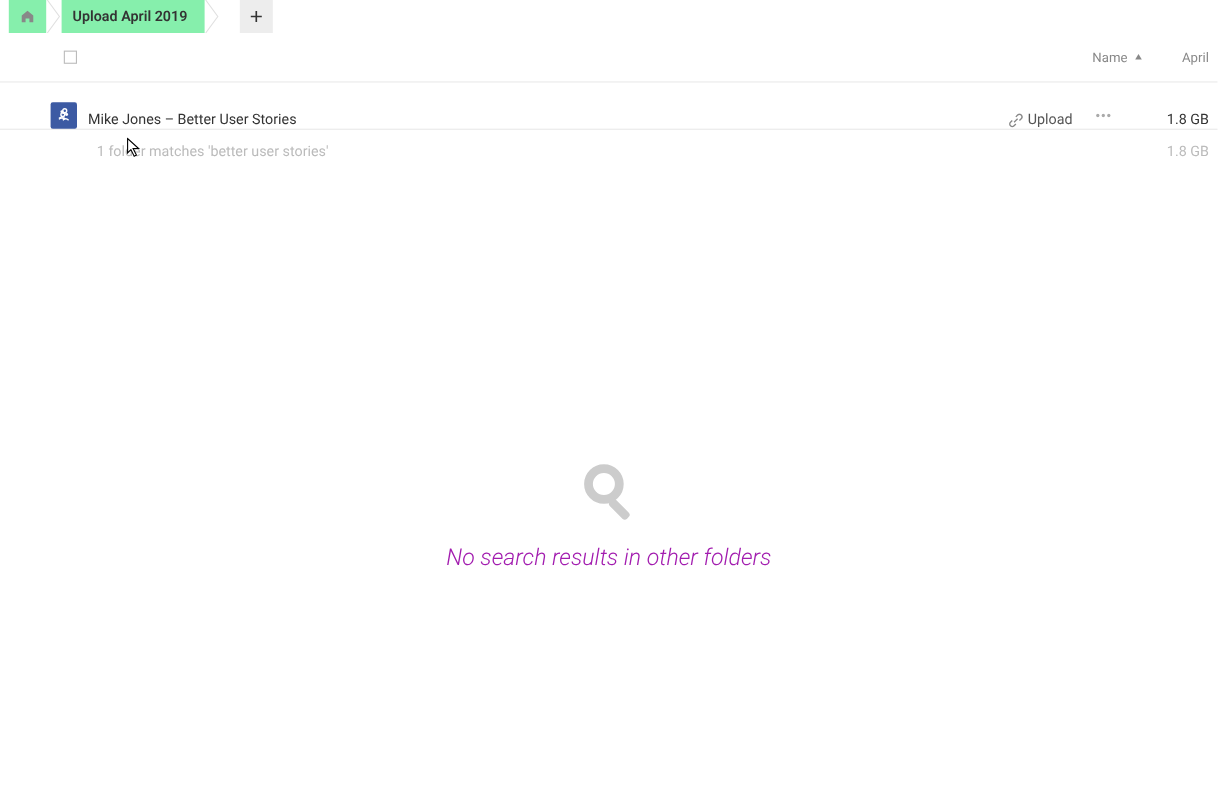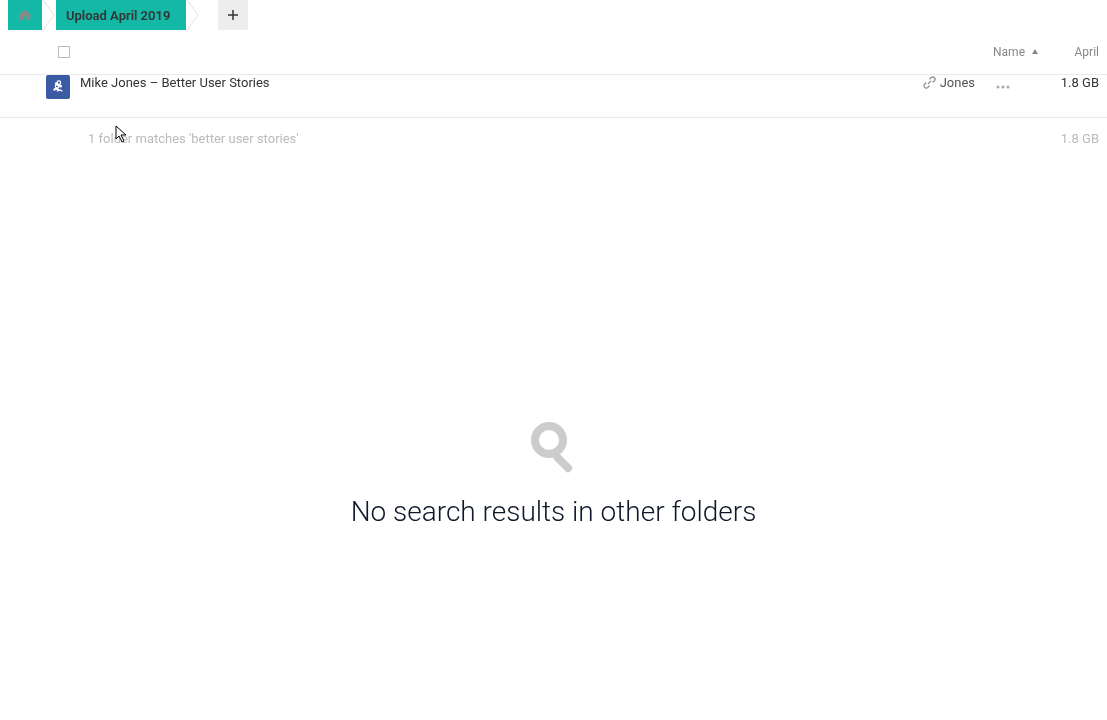--- a/index.html
+++ b/index.html
@@ -26,21 +26,21 @@
       padding-left: 8px;
       position: relative;
     }
     .breadcrumb-item {
       display: flex;
       align-items: center;
       height: 30px;
       padding: 0 16px 0 10px;
       position: relative;
       cursor: pointer;
-      background: #14b8a6;
+      background: #86efac;
     }
     .breadcrumb-item.home {
       padding: 0 10px;
     }
     .breadcrumb-current {
       font-weight: 600;
       color: #333;
       font-size: 13px;
     }
     .breadcrumb-add {
@@ -87,21 +87,21 @@
     }
     .size-col {
       width: 60px;
       text-align: right;
     }
     
     
     .file-row {
       height: 43px;
       display: flex;
-      align-items: flex-start;
+      align-items: flex-end;
       border-bottom: 1px solid #e9e9e9;
       padding-left: 46px;
       padding-right: 8px;
       cursor: pointer;
     }
     .file-icon {
       width: 24px;
       height: 24px;
       background: #3c5aa3;
       border-radius: 2px;
@@ -168,23 +168,24 @@
       top: 420px;
       display: flex;
       flex-direction: column;
       align-items: center;
       color: #b8b8b8;
     }
     .empty-icon {
       margin-bottom: 18px;
     }
     .empty-text {
-      font-size: 28px;
-      color: #0f172a;
+      font-size: 21px;
+      color: #a21caf;
       font-weight: 300;
+      font-style: italic;
     }
     
     
     .cursor {
       position: absolute;
       left: 115px;
       top: 125px;
       pointer-events: none;
       z-index: 100;
     }
@@ -237,21 +238,21 @@
       <circle cx="11" cy="7" r="1.5"></circle>
       <line x1="7" y1="5" x2="10" y2="6.5" stroke="#fff" stroke-width="1.2"></line>
       <path d="M3 12 Q6 9.5 9 12" stroke="#fff" stroke-width="1.2" fill="none"></path>
     </svg>
   </div>
   <div class="file-name">Mike Jones – Better User Stories</div>
   <div class="shared-indicator">
     <svg width="13" height="13" viewBox="0 0 16 16" fill="none" stroke="#888" stroke-width="1.5">
       <path d="M6 10 L10 6 M8 4 L10 2 A2.8 2.8 0 0 1 14 6 L12 8 M8 12 L6 14 A2.8 2.8 0 0 1 2 10 L4 8"></path>
     </svg>
-    <span>Jones</span>
+    <span>Upload</span>
   </div>
   <div class="more-btn">
     <svg width="14" height="4" viewBox="0 0 14 4" fill="#aaa">
       <circle cx="2" cy="2" r="1.5"></circle>
       <circle cx="7" cy="2" r="1.5"></circle>
       <circle cx="12" cy="2" r="1.5"></circle>
     </svg>
   </div>
   <div class="file-size">1.8 GB</div>
 </div>

